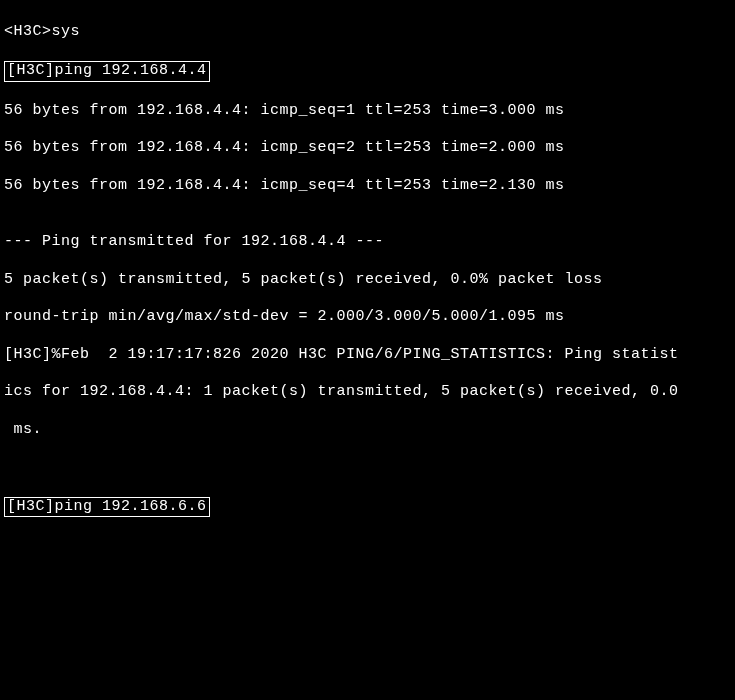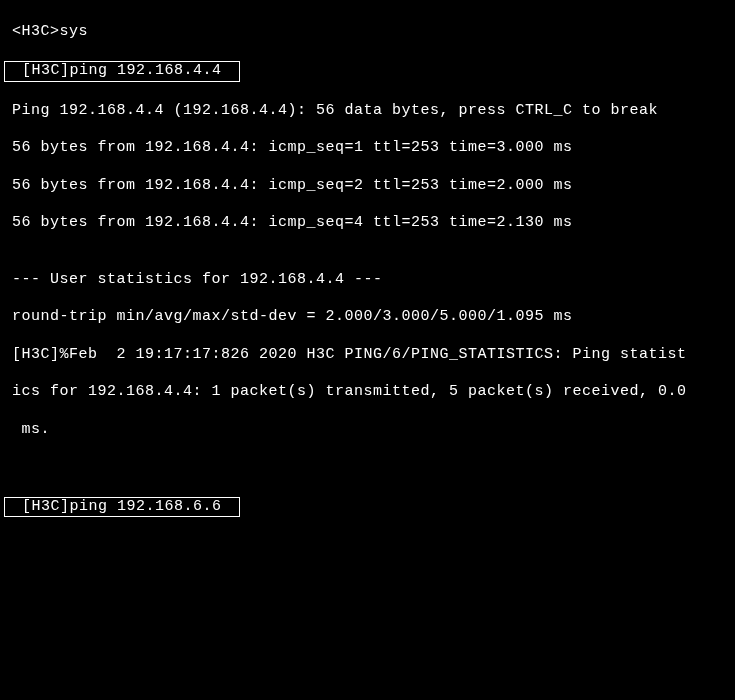--- a/index.html
+++ b/index.html
@@ -13,45 +13,44 @@
       width: 727px;
       box-sizing: border-box;
     }
     .terminal {
       white-space: pre;
       letter-spacing: 0.5px;
     }
     .line {
       white-space: pre-wrap;
       word-break: break-all;
-      margin-left: 8px;
     }
     .boxed {
       border: 1px solid #ffffff;
       display: inline-block;
-      padding: 0 17px;
+      padding: 0 2px;
       white-space: pre;
       margin: 1px 0;
     }
     .underline {
       text-decoration: underline;
     }
   </style>
 </head>
 <body>
 
 <div class="terminal">
 <div class="line">&lt;H3C&gt;sys</div>
 <div><span class="boxed">[H3C]ping 192.168.4.4</span></div>
-<div class="line">Ping 192.168.4.4 (192.168.4.4): 56 data bytes, press CTRL_C to break</div>
 <div class="line">56 bytes from 192.168.4.4: icmp_seq=1 ttl=253 time=3.000 ms</div>
 <div class="line">56 bytes from 192.168.4.4: icmp_seq=2 ttl=253 time=2.000 ms</div>
 <div class="line">56 bytes from 192.168.4.4: icmp_seq=4 ttl=253 time=2.130 ms</div>
 <div class="line"></div>
-<div class="line">--- User statistics for 192.168.4.4 ---</div>
+<div class="line">--- Ping transmitted for 192.168.4.4 ---</div>
+<div class="line">5 packet(s) transmitted, 5 packet(s) received, 0.0% packet loss</div>
 <div class="line">round-trip min/avg/max/std-dev = 2.000/3.000/5.000/1.095 ms</div>
 <div class="line">[H3C]%Feb  2 19:17:17:826 2020 H3C PING/6/PING_STATISTICS: Ping statist</div>
 <div class="line">ics for 192.168.4.4: 1 packet(s) transmitted, 5 packet(s) received, 0.0</div>
 <div class="line"> ms.</div>
 <div class="line">&nbsp;</div>
 <div><span class="boxed">[H3C]ping 192.168.6.6</span></div>
 
 
 
 

